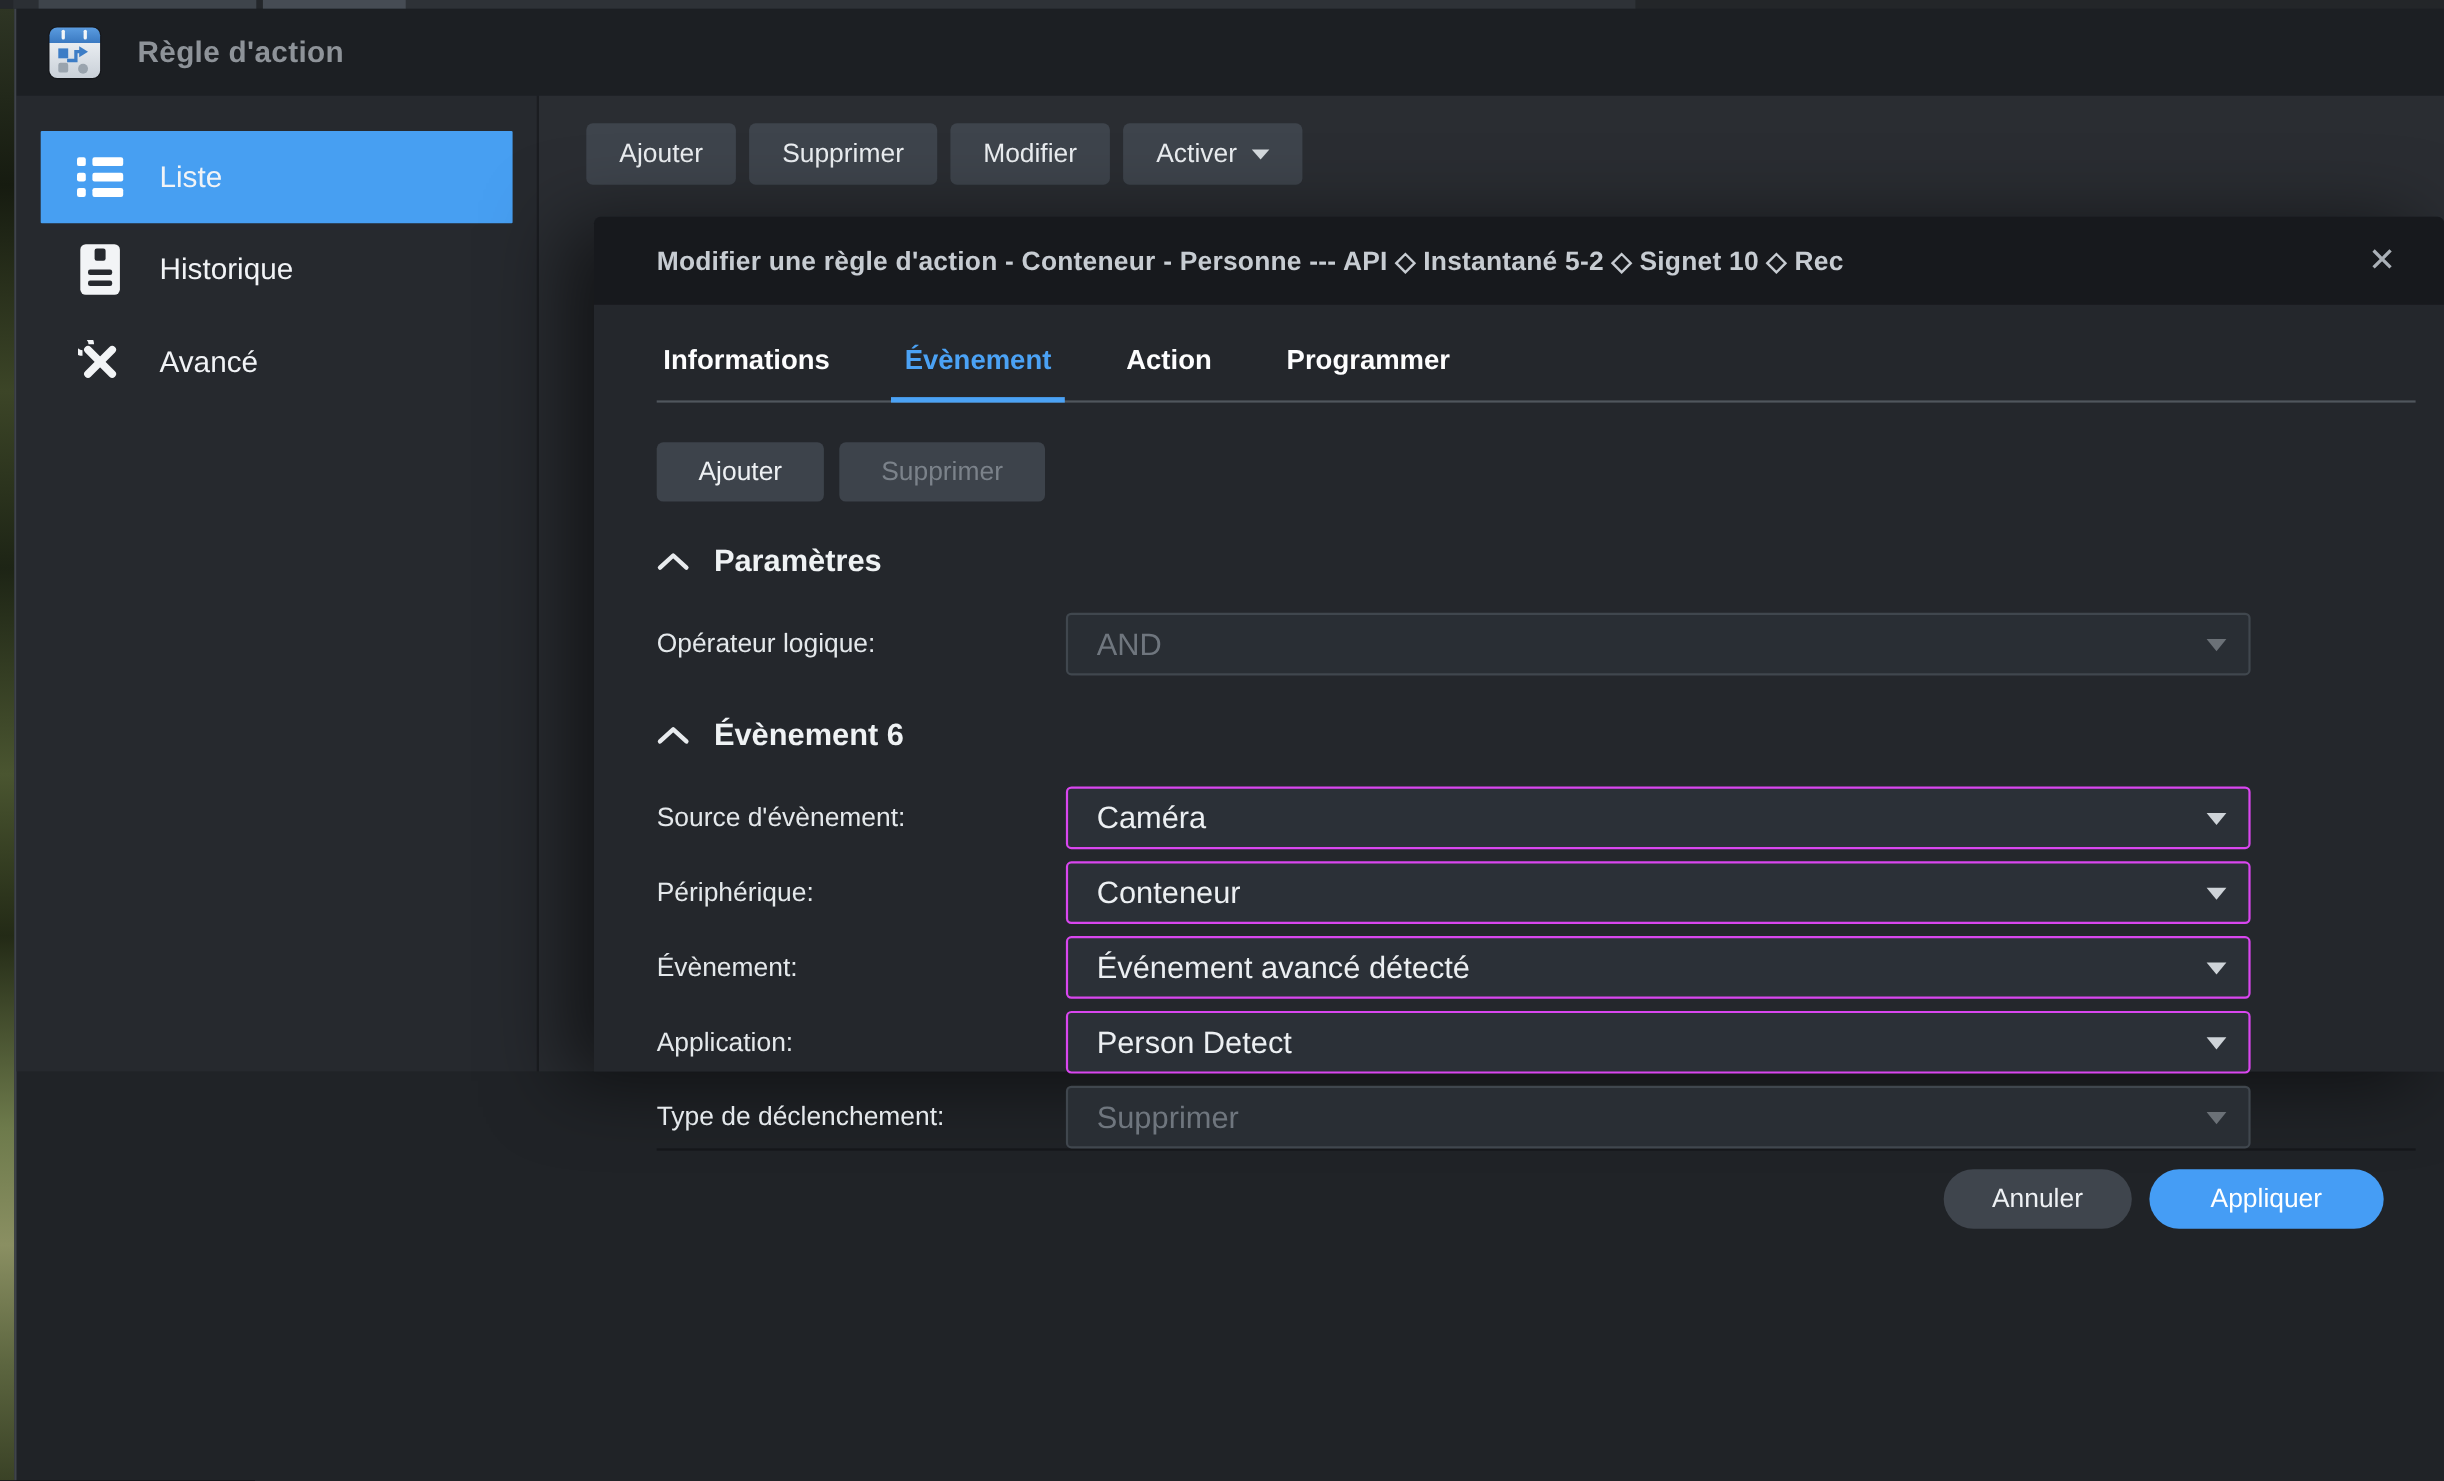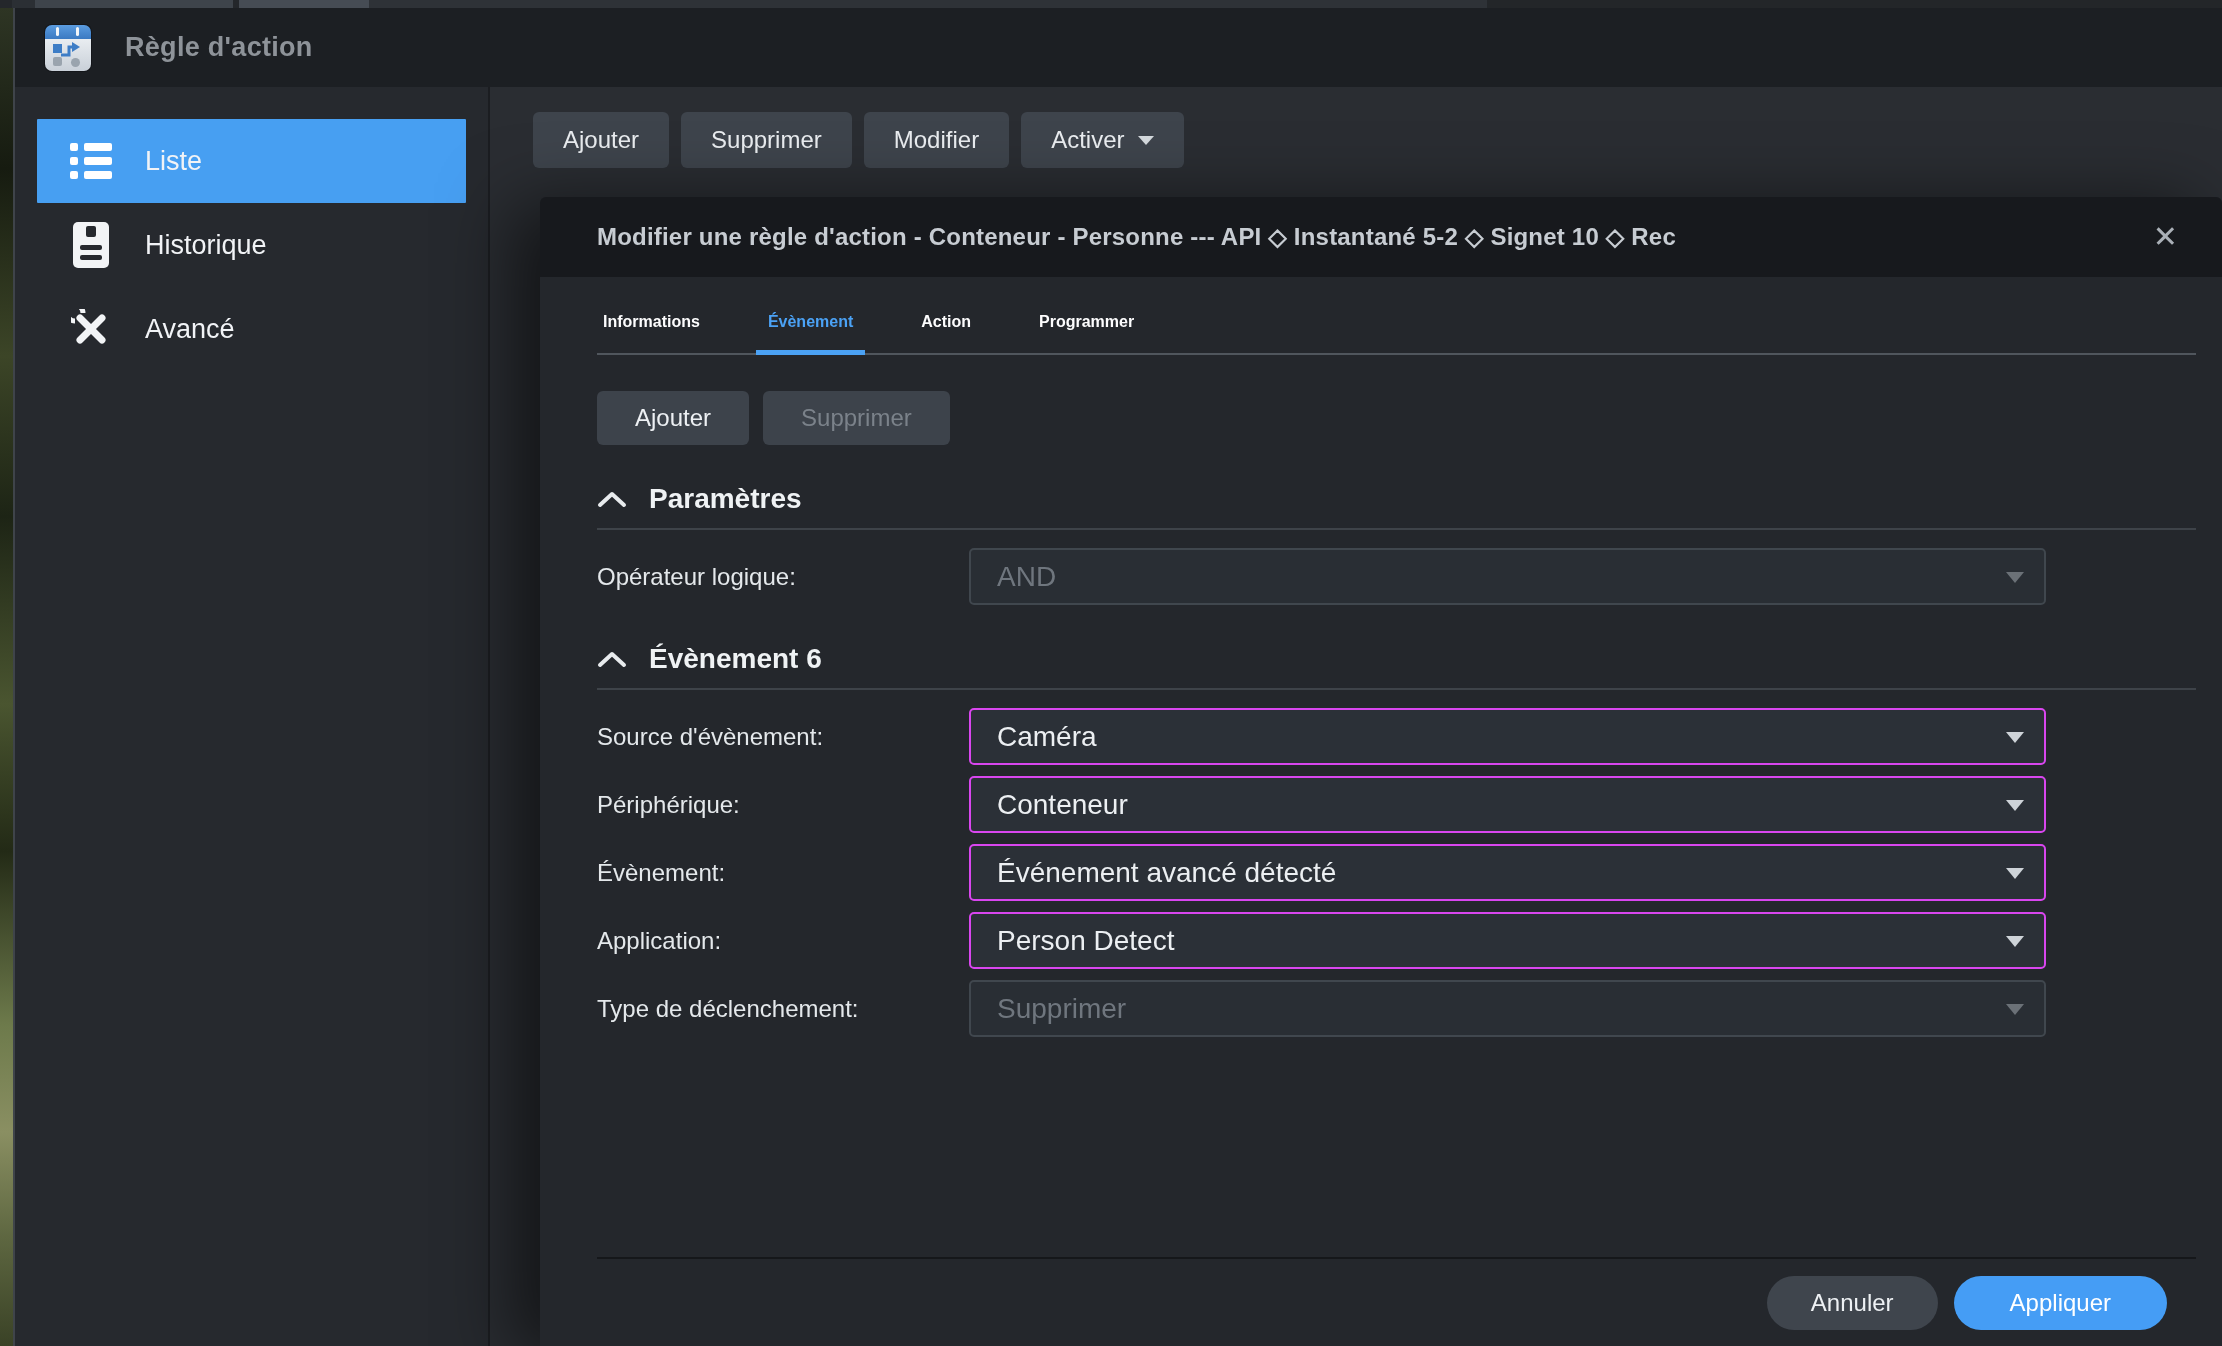--- a/index.html
+++ b/index.html
@@ -16,21 +16,21 @@
   .seg-c { left:239px; width:130px;  background:#464c54; }
   .seg-d { left:369px; width:1118px; background:#2e3237; }
   .seg-e { left:1487px; width:735px; background:#232629; }
 
   
   .wallpaper { position:absolute; left:0; top:8px; width:13px; height:1338px;
     background:linear-gradient(180deg,#2e3524 0%,#161b10 12%,#3c4527 26%,#1d2415 38%,#4a5530 52%,#232a16 63%,#6d7a4b 76%,#8a8f62 84%,#5d6640 92%,#3a4226 100%); }
   .win-left-border { position:absolute; left:13px; top:8px; width:2px; height:1338px; background:#3f444a; }
 
   
-  .app { position:absolute; left:15px; top:8px; width:2207px; height:1338px; display:flex; flex-direction:column; }
+  .app { position:absolute; left:15px; top:8px; width:2207px; height:966px; display:flex; flex-direction:column; }
 
   .app-header { height:79px; background:#1c1f23; display:flex; align-items:center; padding-left:30px; flex:0 0 auto; }
   .app-icon { width:46px; height:46px; border-radius:7px; position:relative; overflow:hidden;
     background:linear-gradient(180deg,#5b9ce0 0%,#3b7ac2 30%, #e9edf1 30%, #c9d0d8 100%); box-shadow:0 0 0 1px #14161a; }
   .app-icon .pin { position:absolute; top:2px; width:3px; height:9px; background:#f2f5f8; border-radius:2px; }
   .app-icon .pin.p1 { left:11px; } .app-icon .pin.p2 { left:31px; }
   .app-icon .sq1 { position:absolute; left:8px; top:19px; width:9px; height:9px; background:#3d7dc6; }
   .app-icon .sq2 { position:absolute; left:8px; top:32px; width:9px; height:9px; background:#9aa4ae; border-radius:2px; }
   .app-icon .dot { position:absolute; left:26px; top:33px; width:9px; height:9px; background:#9aa4ae; border-radius:50%; }
   .app-icon svg { position:absolute; left:14px; top:16px; }
@@ -66,21 +66,21 @@
   .dialog { position:absolute; left:50px; top:110px; right:0; bottom:0; background:#24272c; border-radius:6px 6px 0 0;
     box-shadow:-28px 8px 70px rgba(0,0,0,.55); display:flex; flex-direction:column; }
   .dlg-titlebar { height:80px; flex:0 0 auto; background:#17191d; border-radius:6px 6px 0 0; display:flex; align-items:center;
     padding:0 44px 0 57px; }
   .dlg-title { font-size:24px; font-weight:700; color:#c7ccd2; letter-spacing:.2px; }
   .dlg-close { margin-left:auto; font-size:30px; color:#aab0b7; cursor:pointer; line-height:1; }
 
   .dlg-body { flex:1; display:flex; flex-direction:column; min-height:0; padding:0 26px 0 57px; }
 
   .tabs { display:flex; gap:56px; padding-top:36px; border-bottom:2px solid #50565d; flex:0 0 auto; }
-  .tab { position:relative; padding:0 6px 22px; font-size:16px; font-weight:700; color:#fdfdfe; cursor:pointer; }
+  .tab { position:relative; padding:0 6px 22px; font-size:25px; font-weight:700; color:#fdfdfe; cursor:pointer; }
   .tab.active { color:#4ba2f5; }
   .tab.active::after { content:""; position:absolute; left:-6px; right:-6px; bottom:-2px; height:5px; background:#4ba2f5; }
 
   .dlg-actions { display:flex; gap:14px; margin-top:36px; }
   .dlg-btn { height:54px; background:#3d434b; border:none; border-radius:6px; color:#edf0f3; font-size:24px;
     font-family:inherit; padding:0 38px; cursor:pointer; }
   .dlg-btn.disabled { color:#7b828a; cursor:default; }
 
   .section-header { display:flex; align-items:center; gap:22px; margin-top:38px; }
   .section-title { font-size:28px; font-weight:700; color:#eff2f4; }

